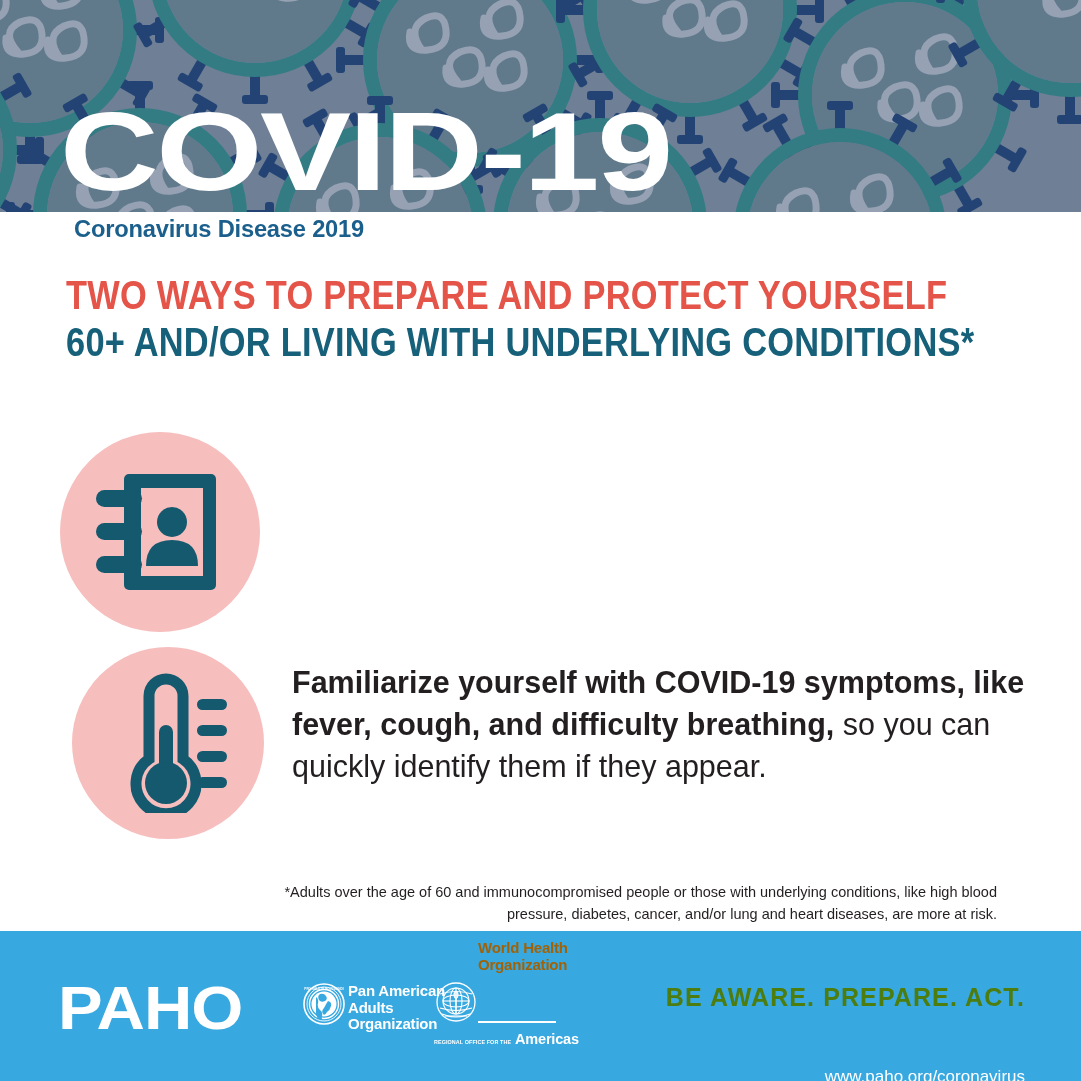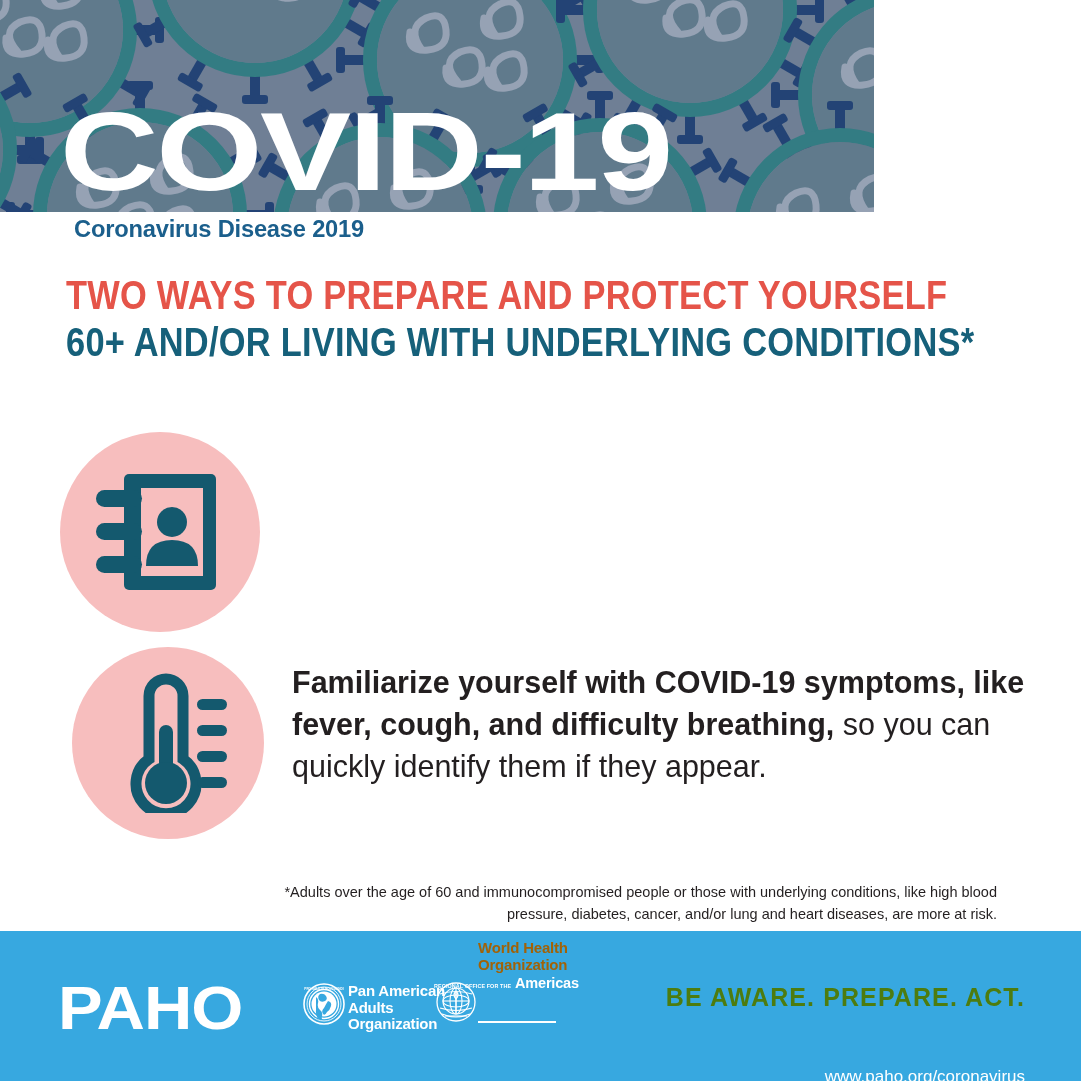--- a/index.html
+++ b/index.html
@@ -7,21 +7,21 @@
   body {
     font-family: "Liberation Sans", sans-serif;
     background:#ffffff;
     overflow:hidden;
     position:relative;
   }
   #poster { position:relative; width:1081px; height:1081px; background:#fff; overflow:hidden; }
 
   
   .header {
-    position:absolute; left:0; top:0; width:874px; height:212px;
+    position:absolute; left:0; top:0; width:1081px; height:212px;
     background:#b91c1c; overflow:hidden;
   }
   .virus-svg { position:absolute; left:0; top:0; width:1081px; height:212px; display:block; }
 
   .covid-title {
     position:absolute; left:60px; top:96px;
     font-family:"Liberation Sans", sans-serif;
     font-weight:bold; font-size:112px; line-height:112px;
     color:#ffffff; letter-spacing:-2px;
     transform:scaleX(1.22); transform-origin:left center;
@@ -93,21 +93,21 @@
   .who-lock-text {
     position:absolute; left:478px; top:940px;
     color:#a16207; font-weight:bold; font-size:15px; line-height:16.5px;
     letter-spacing:-0.2px;
   }
   .who-rule {
     position:absolute; left:478px; top:1021px; width:78px; height:1.5px;
     background:#ffffff;
   }
   .who-region {
-    position:absolute; left:434px; top:976px;
+    position:absolute; left:434px; top:1032px;
     display:flex; align-items:flex-end; gap:4px;
   }
   .who-region .reg-small {
     color:#ffffff; font-weight:bold; font-size:5.4px;
     letter-spacing:0.1px; padding-bottom:2.5px;
   }
   .who-region .reg-big {
     color:#ffffff; font-weight:bold; font-size:14.5px; line-height:15px;
     letter-spacing:-0.2px;
   }

